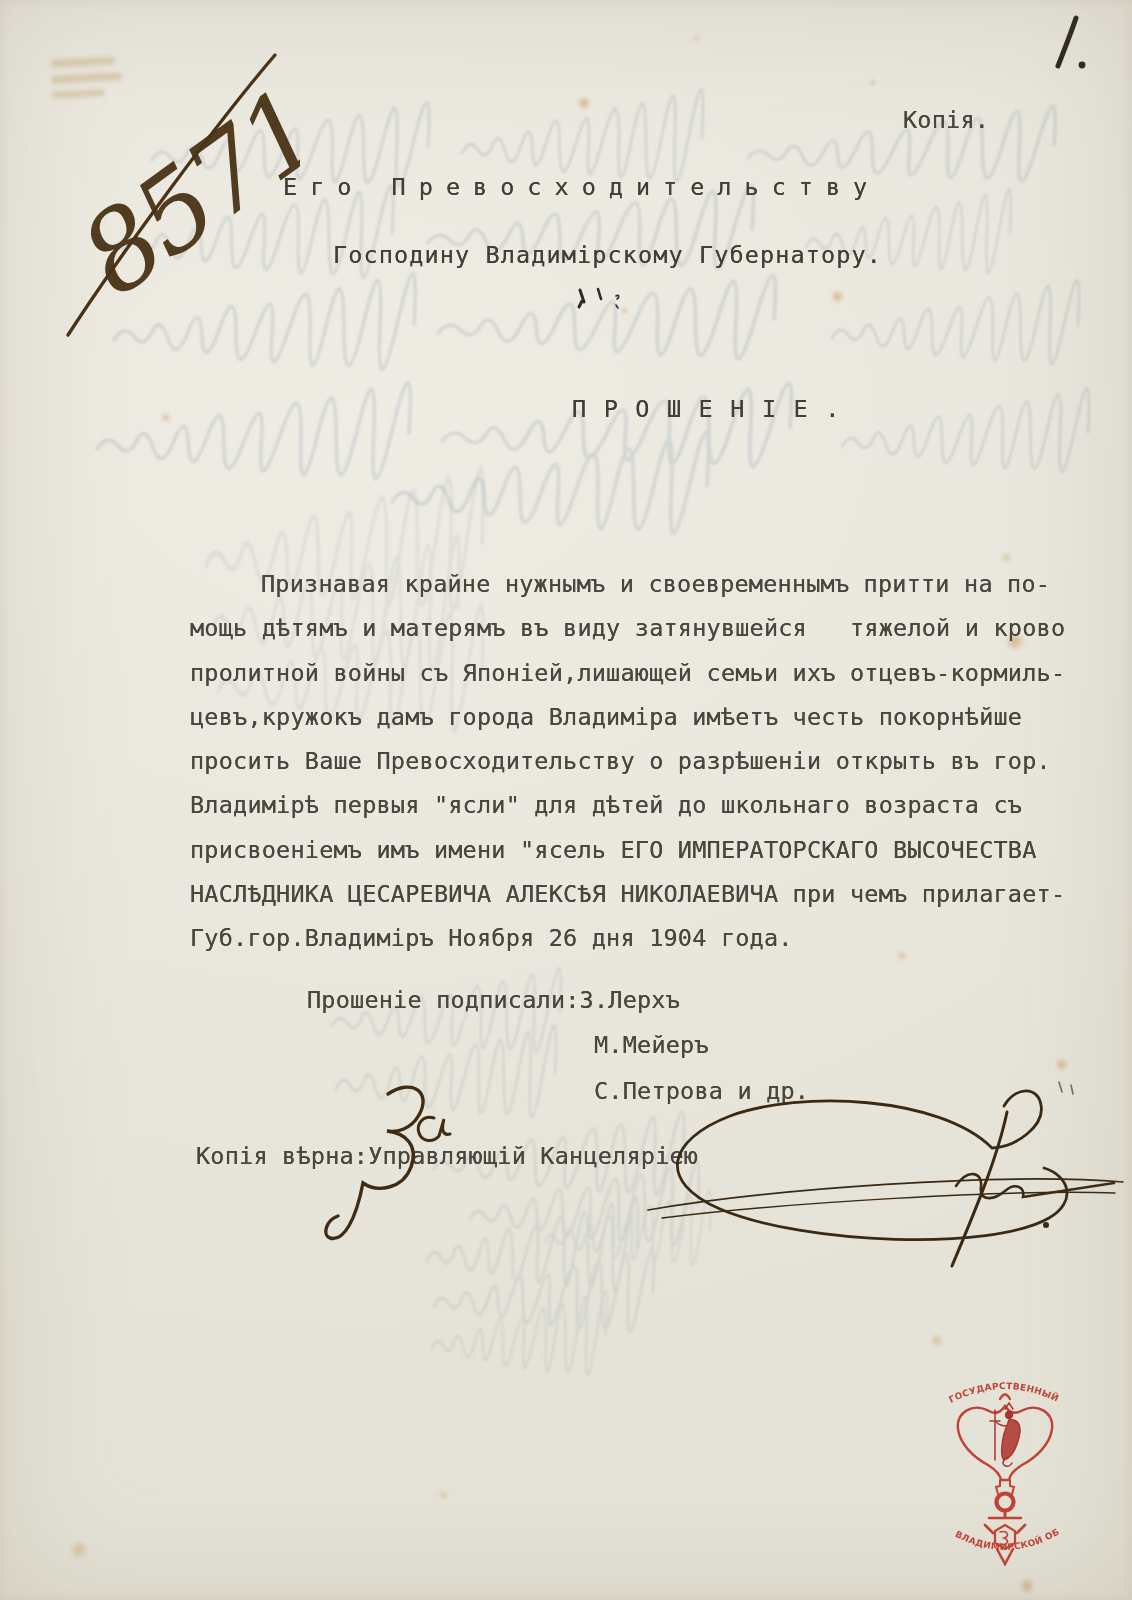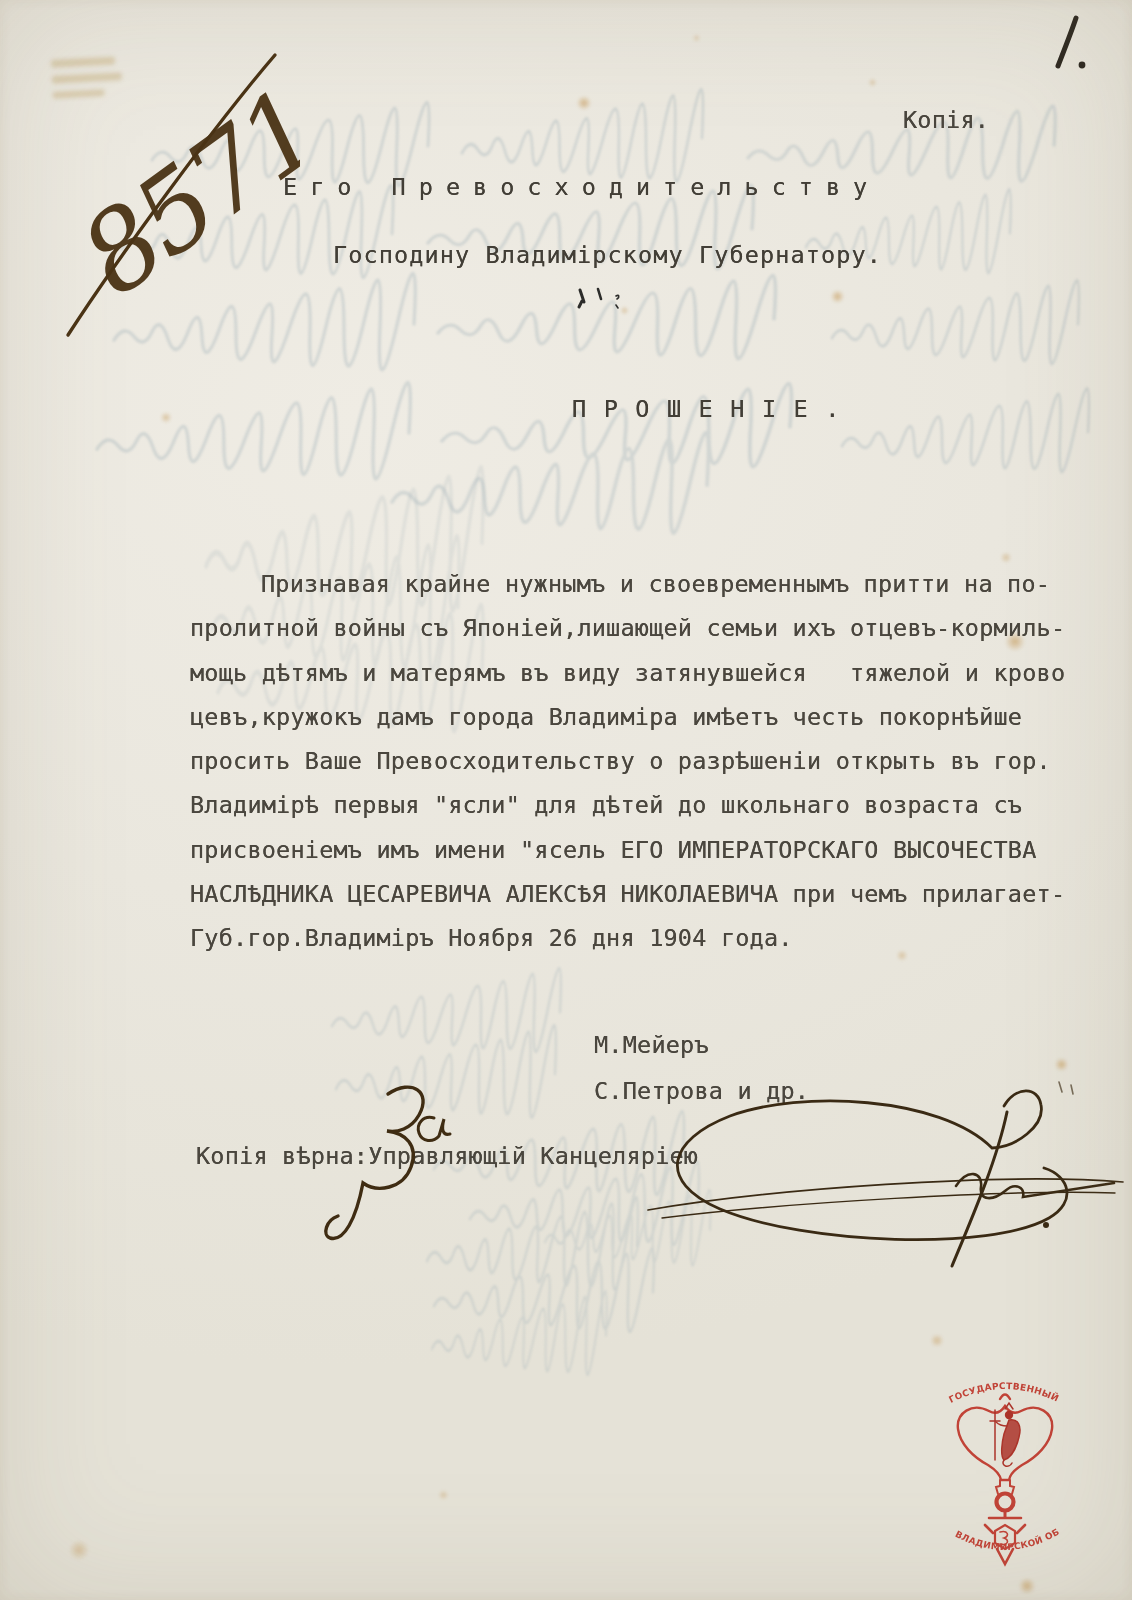--- a/index.html
+++ b/index.html
@@ -112,30 +112,31 @@
   <div class="tw hdr" style="left:572px;top:395px;letter-spacing:17.5px;">ПРОШЕНІЕ.</div>
 
   <svg class="ink" style="left:572px;top:284px;z-index:3;" width="70" height="30" viewBox="0 0 70 30">
     <path d="M8,6 l4,12 M10,17 l-3,6" stroke="#2c2c2a" stroke-width="3" fill="none" stroke-linecap="round"></path>
     <path d="M26,5 l3,10" stroke="#2c2c2a" stroke-width="2.6" fill="none" stroke-linecap="round"></path>
     <path d="M44,12 c3,-2 4,1 1,3 M44,21 l2,3" stroke="#2c2c2a" stroke-width="1.6" fill="none" stroke-linecap="round"></path>
   </svg>
 
   <div class="body-text">
     <div class="body-line">Признавая крайне нужнымъ и своевременнымъ притти на по-</div>
+    <div class="body-line">мощь дѣтямъ и матерямъ въ виду затянувшейся   тяжелой и крово</div>
     <div class="body-line">пролитной войны съ Японіей,лишающей семьи ихъ отцевъ-кормиль-</div>
-    <div class="body-line">мощь дѣтямъ и матерямъ въ виду затянувшейся   тяжелой и крово</div>
     <div class="body-line">цевъ,кружокъ дамъ города Владиміра имѣетъ честь покорнѣйше</div>
     <div class="body-line">просить Ваше Превосходительству о разрѣшеніи открыть въ гор.</div>
     <div class="body-line">Владимірѣ первыя "ясли" для дѣтей до школьнаго возраста съ</div>
     <div class="body-line">присвоеніемъ имъ имени "ясель ЕГО ИМПЕРАТОРСКАГО ВЫСОЧЕСТВА</div>
     <div class="body-line">НАСЛѢДНИКА ЦЕСАРЕВИЧА АЛЕКСѢЯ НИКОЛАЕВИЧА при чемъ прилагает-</div>
     <div class="body-line">Губ.гор.Владиміръ Ноября 26 дня 1904 года.</div>
   </div>
 
+  <div class="tw" style="left:307px;top:986px;">Прошеніе подписали:З.Лерхъ</div>
   <div class="tw" style="left:594px;top:1031px;">М.Мейеръ</div>
   <div class="tw" style="left:594px;top:1077px;">С.Петрова и др.</div>
   <div class="tw" style="left:196px;top:1142px;">Копія вѣрна:Управляющій Канцеляріею</div>
 
   <svg class="ink" style="left:300px;top:1070px;" width="170" height="190" viewBox="0 0 170 190">
     <path d="M88,24 C112,8 132,22 119,45 C111,59 97,63 87,61 C105,63 119,75 111,97 C103,119 77,123 63,113 C56,149 44,172 30,168 C22,165 26,150 38,146" fill="none" stroke="#3f2c12" stroke-width="3.4" stroke-linecap="round"></path>
     <path d="M134,48 c-11,-3 -18,6 -15,15 c3,9 14,10 20,3 l5,-17 c-3,11 -1,17 6,15" fill="none" stroke="#3f2c12" stroke-width="3" stroke-linecap="round"></path>
   </svg>
 
   <svg class="ink" style="left:600px;top:1060px;" width="540" height="240" viewBox="0 0 540 240">

